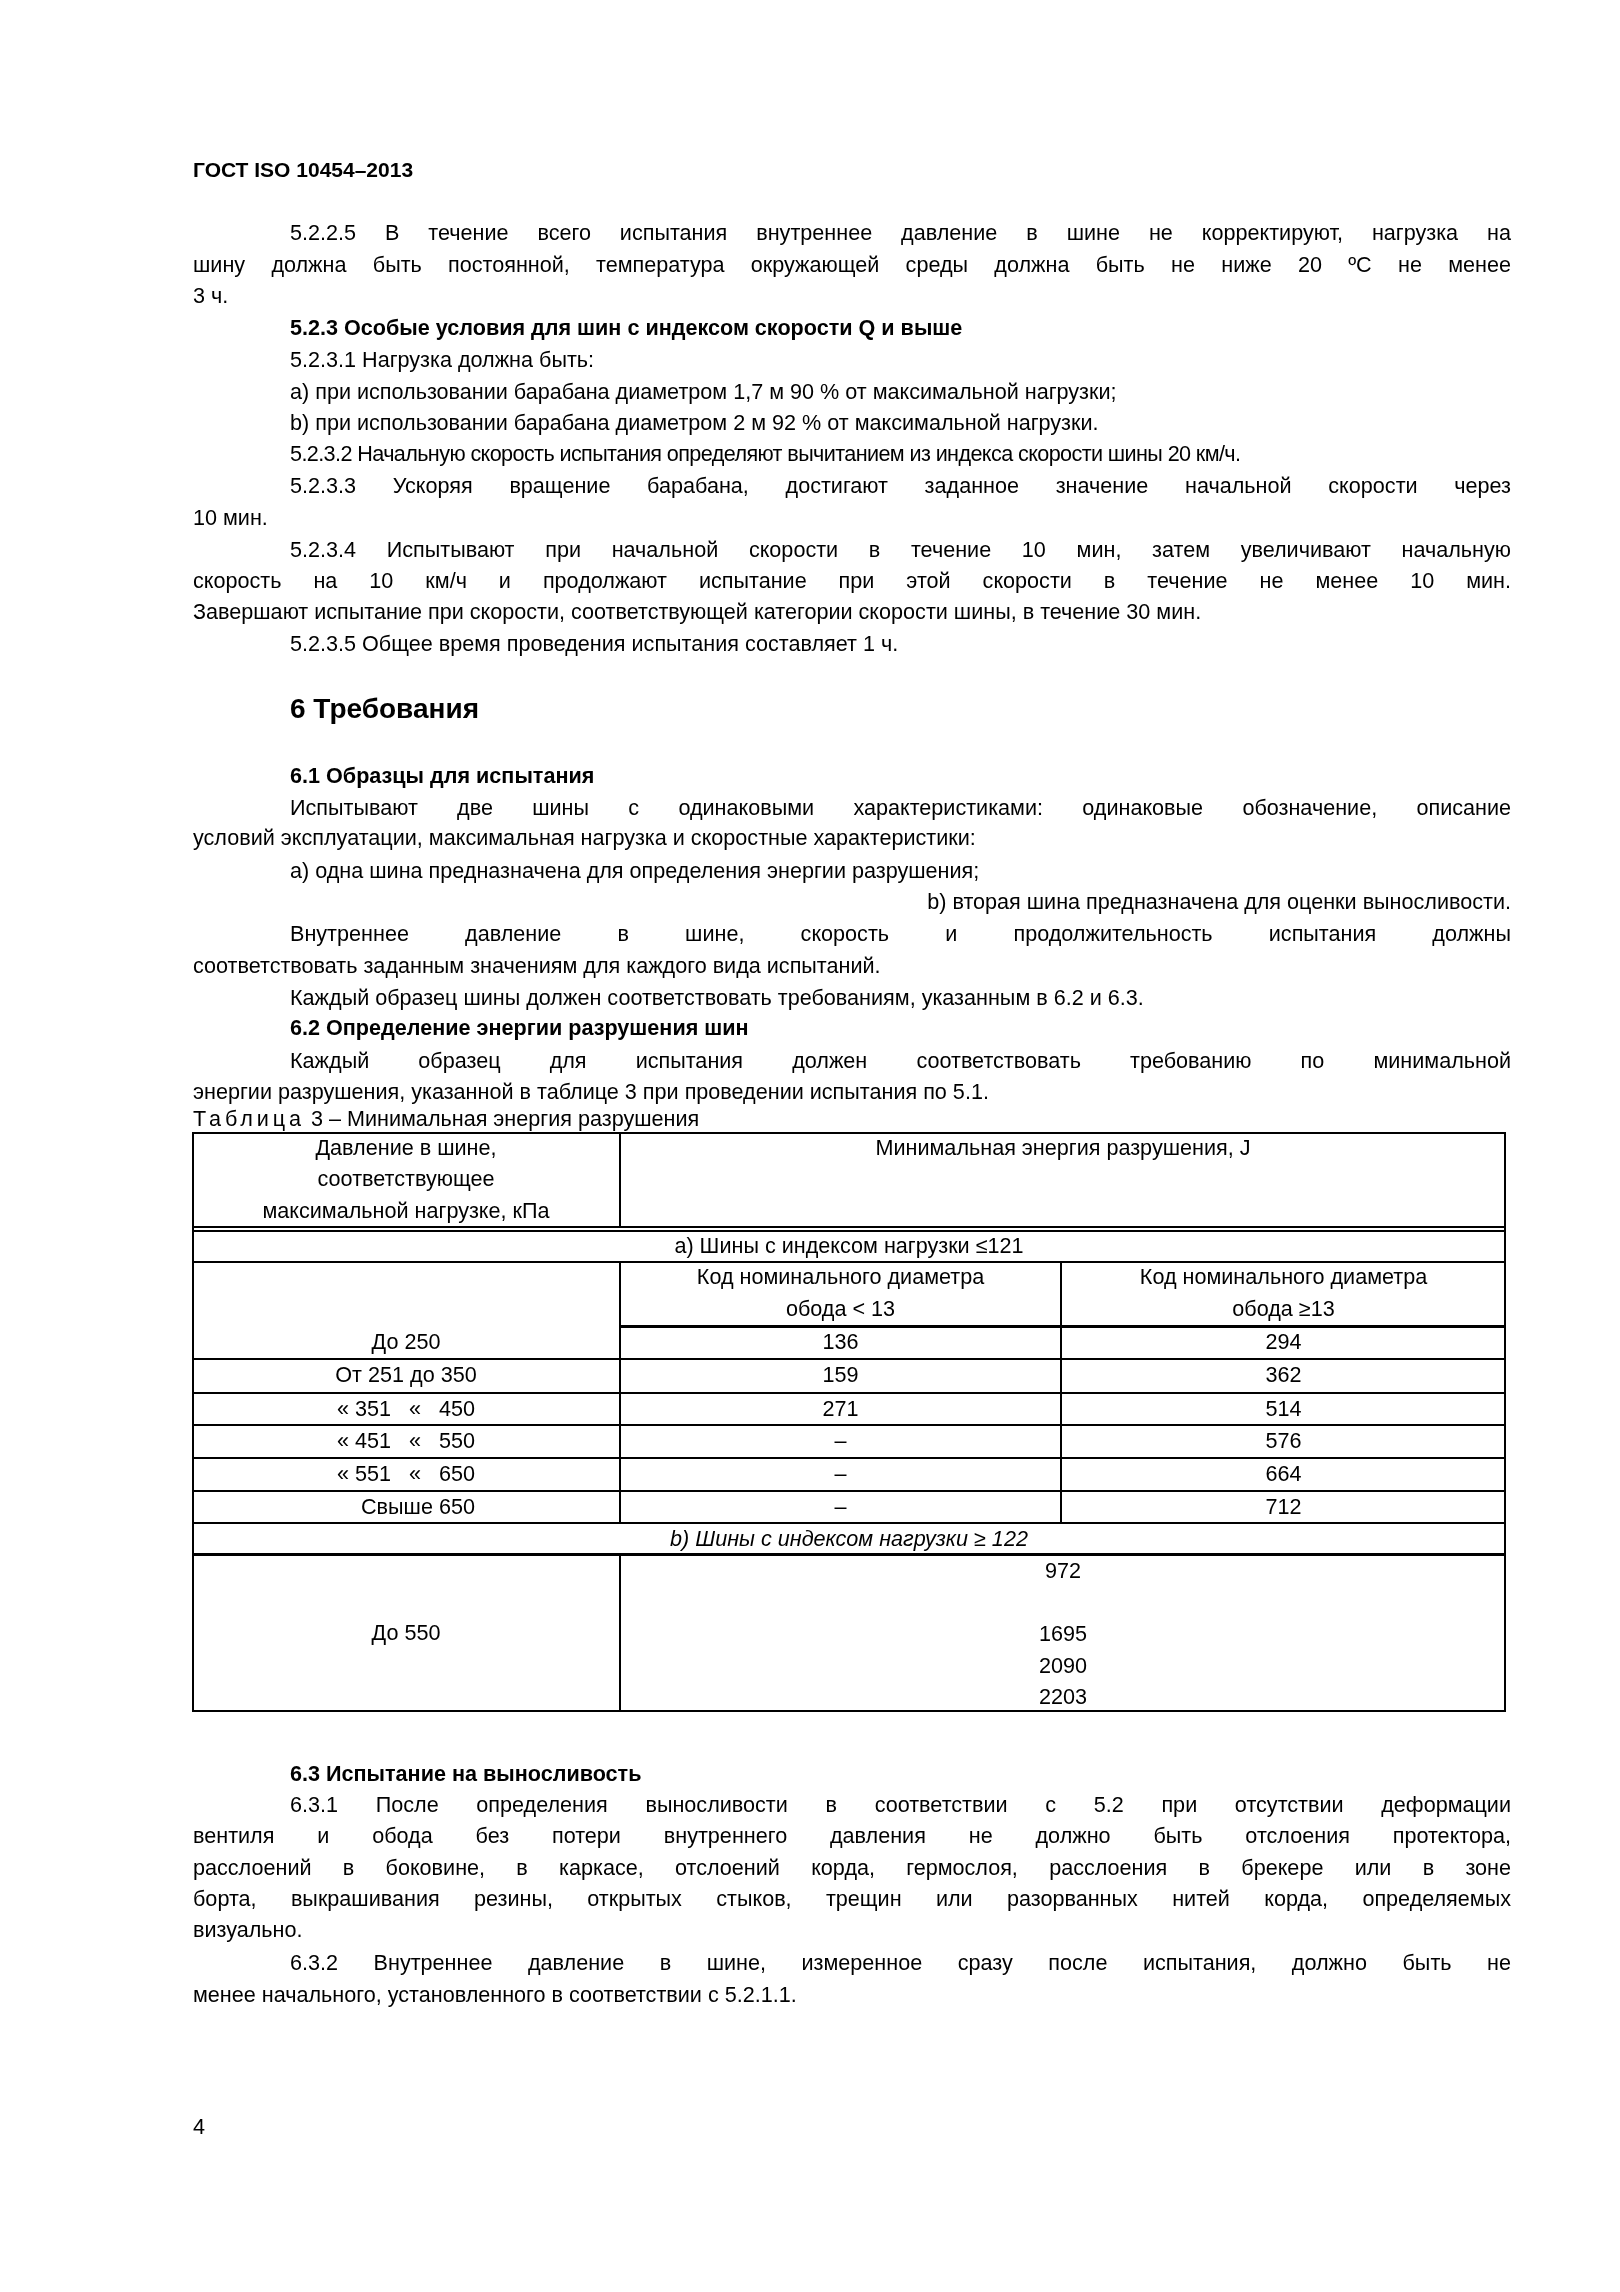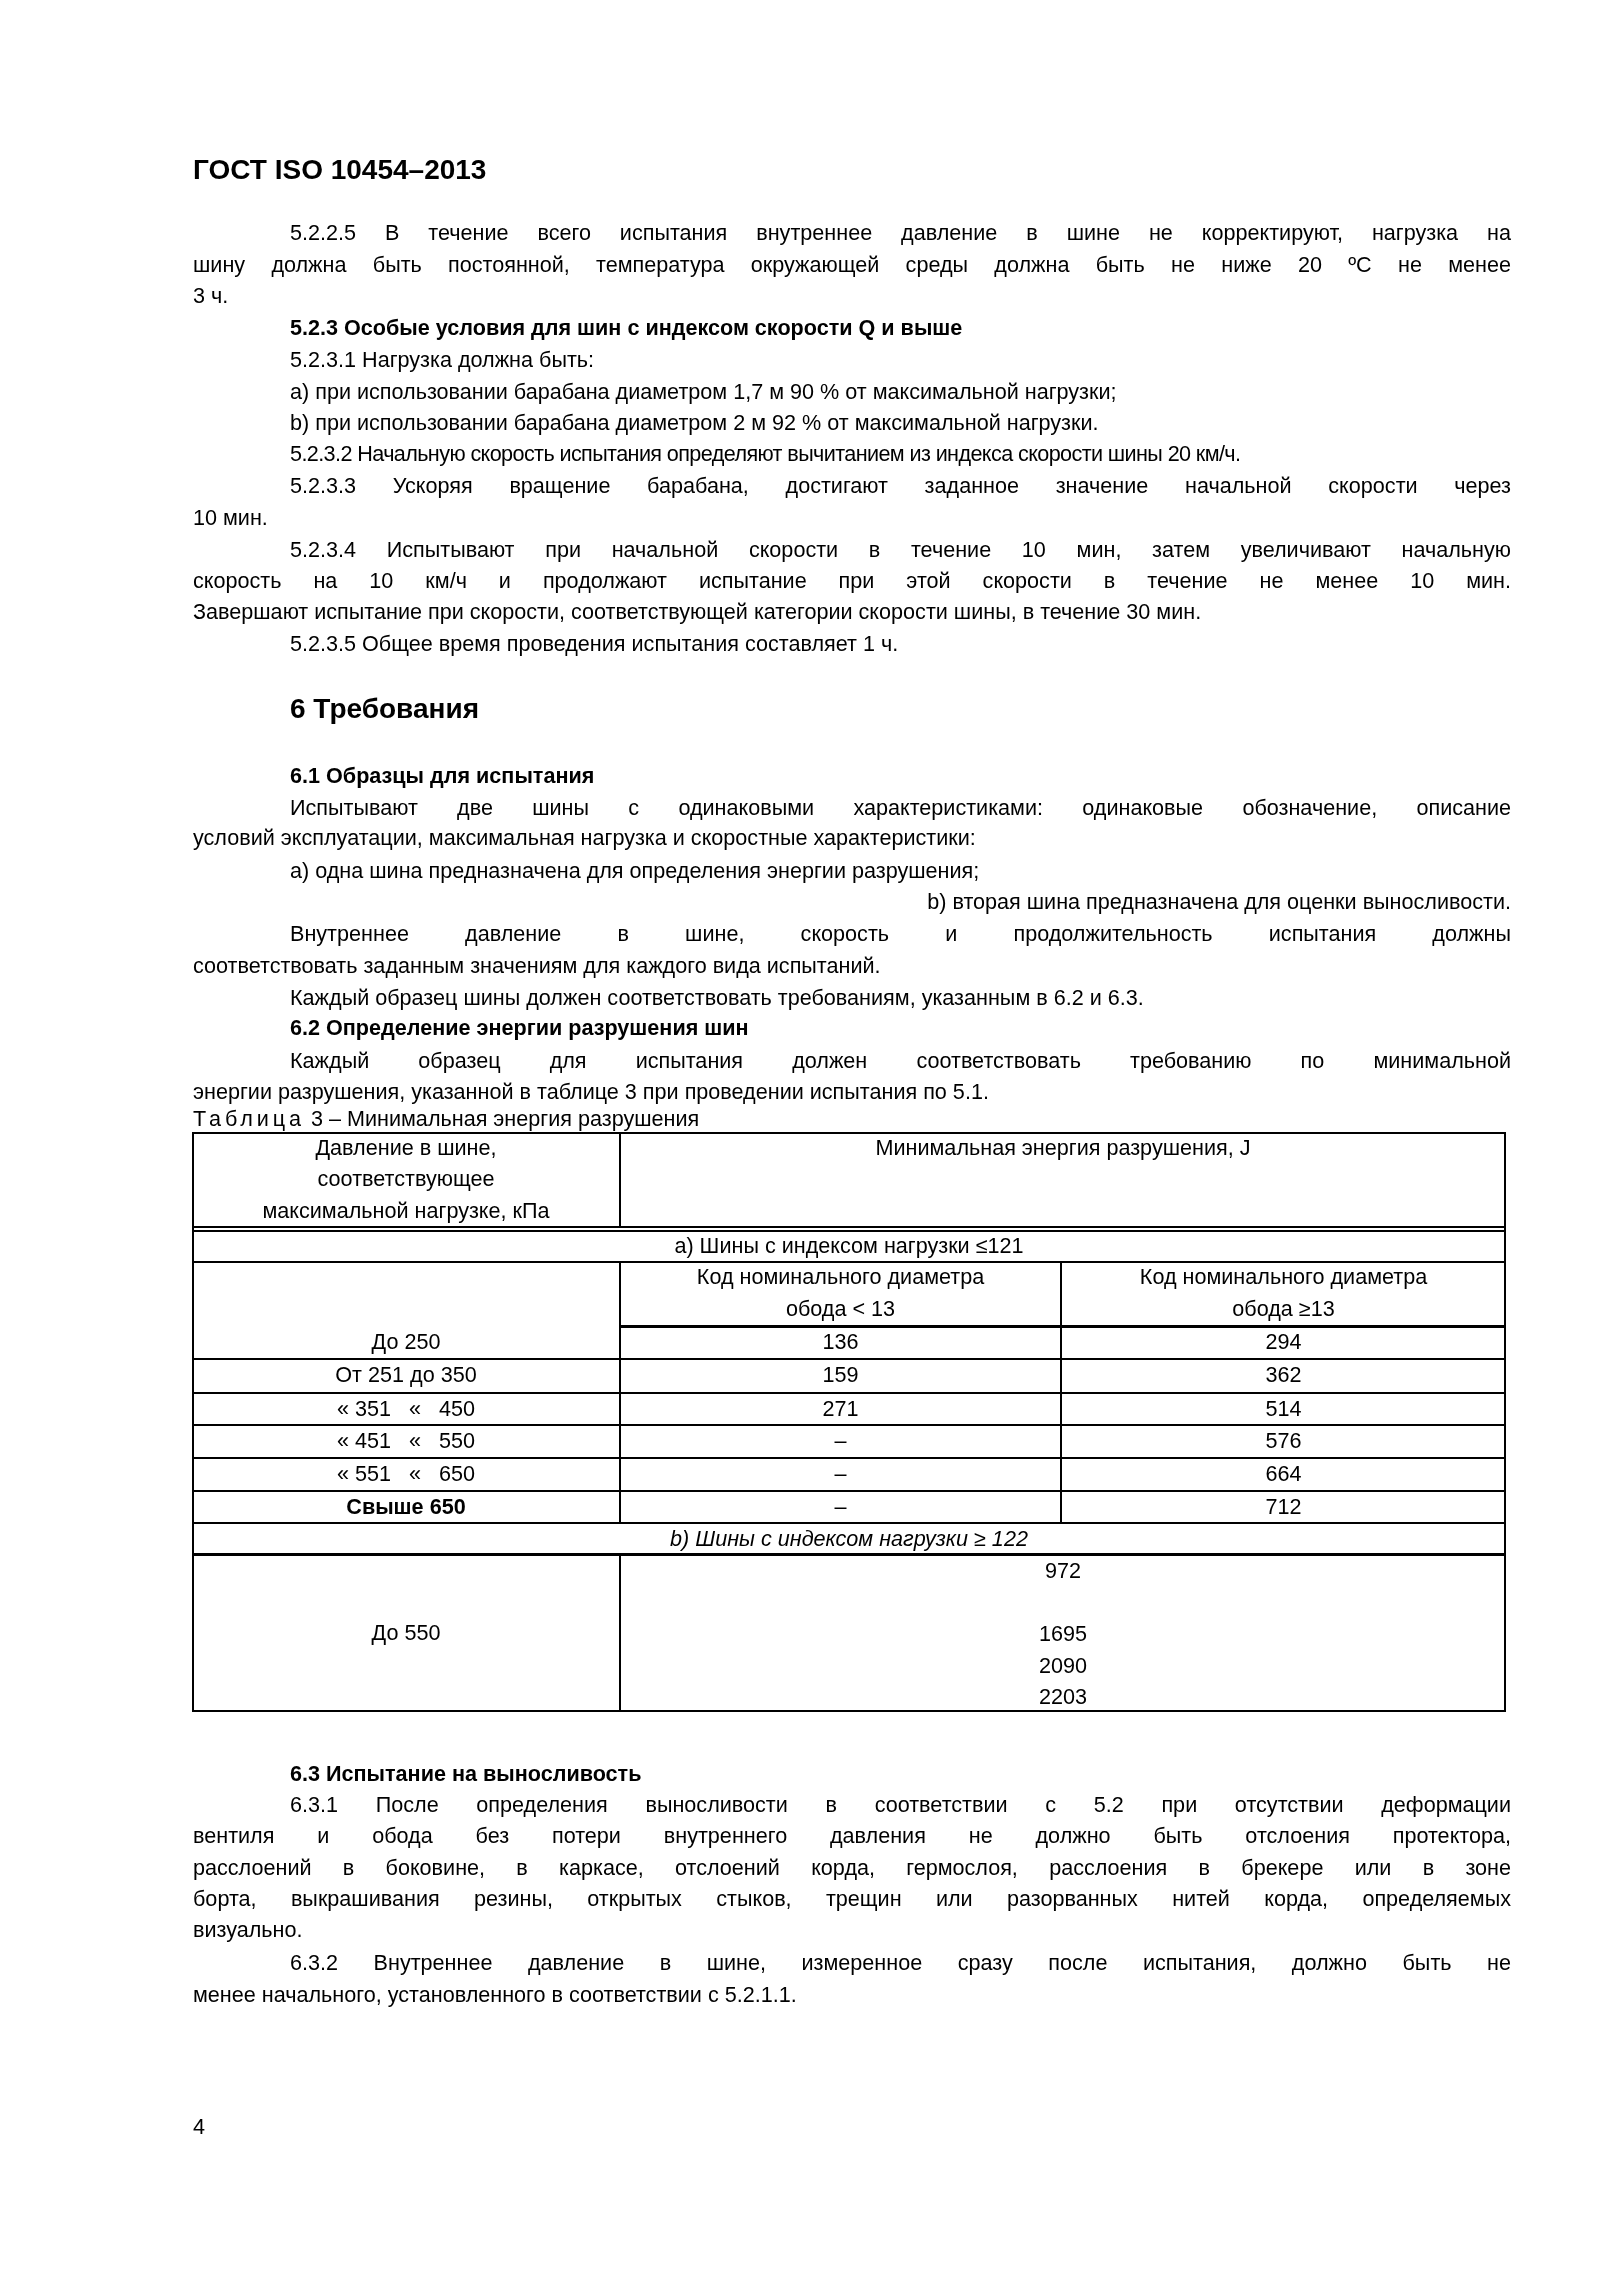--- a/index.html
+++ b/index.html
@@ -3,21 +3,21 @@
 <meta charset="utf-8">
 <style>
   html, body { margin:0; padding:0; background:#ffffff; }
   body { width:1620px; height:2293px; position:relative; overflow:hidden;
          font-family:"Liberation Sans", sans-serif; color:#000; }
   .ln { position:absolute; left:193px; width:1318px; font-size:21.6px; line-height:31px;
         white-space:nowrap; }
   .ind { left:290px; width:1221px; }
   .just { text-align:justify; text-align-last:justify; }
   .b { font-weight:bold; }
-  .hdr { font-weight:bold; font-size:28px; }
+  .hdr { font-weight:bold; font-size:21px; }
   .h1 { font-weight:bold; font-size:28px; line-height:35px; }
   .spaced { letter-spacing:3.9px; }
 
   
   .tbl { position:absolute; left:192px; top:1132px; width:1314px; height:580px; }
   .hl { position:absolute; height:2px; background:#000; }
   .vl { position:absolute; width:2px; background:#000; }
   .cell { position:absolute; font-size:21.6px; line-height:31px; text-align:center; white-space:nowrap; }
 </style>
 </head>
@@ -108,21 +108,21 @@
   <div class="cell" style="left:869px; top:261px; width:445px;">514</div>
 
   <div class="cell" style="left:0; top:293px; width:428px; white-space:pre;">« 451   «   550</div>
   <div class="cell" style="left:428px; top:293px; width:441px;">–</div>
   <div class="cell" style="left:869px; top:293px; width:445px;">576</div>
 
   <div class="cell" style="left:0; top:326px; width:428px; white-space:pre;">« 551   «   650</div>
   <div class="cell" style="left:428px; top:326px; width:441px;">–</div>
   <div class="cell" style="left:869px; top:326px; width:445px;">664</div>
 
-  <div class="cell" style="left:0; top:359px; width:428px;font-weight:bold;">Свыше 650</div>
+  <div class="cell" style="left:12px; top:359px; width:428px;">Свыше 650</div>
   <div class="cell" style="left:428px; top:359px; width:441px;">–</div>
   <div class="cell" style="left:869px; top:359px; width:445px;">712</div>
 
   <div class="cell" style="left:0; top:391px; width:1314px;font-style:italic;">b) Шины с индексом нагрузки ≥ 122</div>
   <div class="cell" style="left:0; top:485px; width:428px;">До 550</div>
   <div class="cell" style="left:428px; top:423px; width:886px;">972</div>
   <div class="cell" style="left:428px; top:486px; width:886px;">1695</div>
   <div class="cell" style="left:428px; top:518px; width:886px;">2090</div>
   <div class="cell" style="left:428px; top:549px; width:886px;">2203</div>
 </div>

